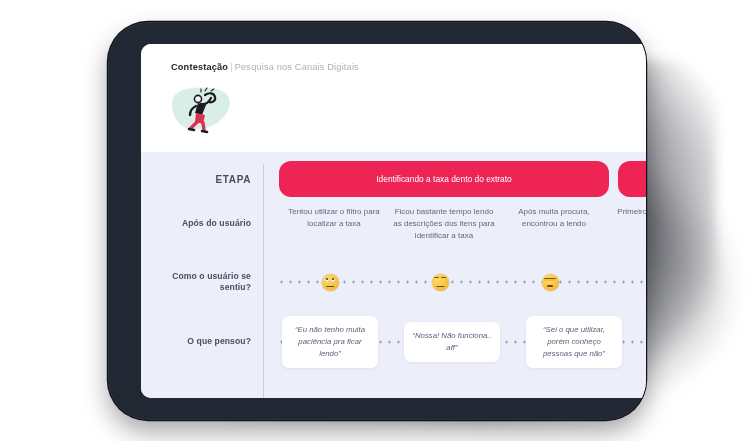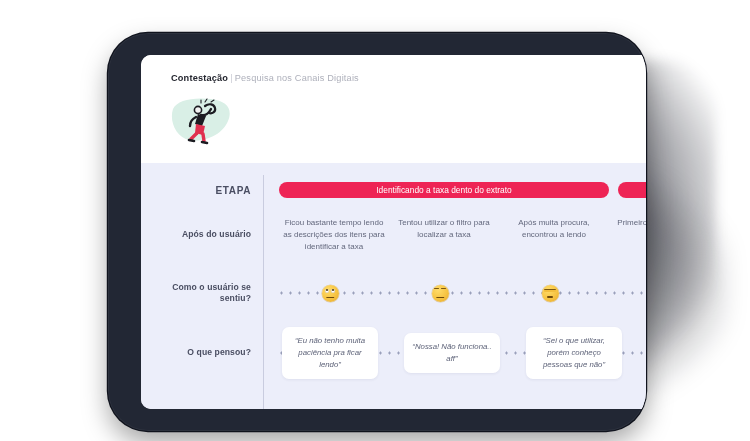--- a/index.html
+++ b/index.html
@@ -46,21 +46,20 @@
   #tablet {
     position: absolute;
     left: 108px;
     top: 22px;
     width: 538px;
     height: 398px;
     background: #222734;
     border-radius: 40px;
     box-shadow: 0 0 0 1.2px #10131d, 0 12px 26px rgba(0,0,0,0.35);
     overflow: hidden;
-    margin-top: 11px;
   }
   #tablet-bezel-inner {
     position: absolute;
     left: 0; top: 0; right: 0; bottom: 0;
     border-radius: 40px;
     box-shadow: inset 0 0 0 1px rgba(255,255,255,0.05);
     pointer-events: none;
   }
   #screen {
     position: absolute;
@@ -157,21 +156,21 @@
     display: flex;
     align-items: center;
     padding-left: 14px;
     gap: 9px;
     position: relative;
   }
 
   
   .row-etapa { height: 26px; margin-bottom: 8px; }
   .etapa-pill {
-    height: 16px;
+    height: 36px;
     border-radius: 12px;
     background: #ee2455;
     color: #ffffff;
     font-size: 8.4px;
     display: flex;
     align-items: center;
     justify-content: center;
     padding: 0 14px;
     white-space: nowrap;
     box-sizing: border-box;
@@ -345,22 +344,22 @@
           <div class="row-label small">ETAPA</div>
           <div class="row-body">
             <div class="etapa-pill w1">Identificando a taxa dento do extrato</div>
             <div class="etapa-pill w2"></div>
           </div>
         </div>
 
         <div class="row row-actions">
           <div class="row-label">Após do usuário</div>
           <div class="row-body">
+            <div class="action-cell">Tentou utilizar o filtro para localizar a taxa</div>
             <div class="action-cell">Ficou bastante tempo lendo as descrições dos itens para identificar a taxa</div>
-            <div class="action-cell">Tentou utilizar o filtro para localizar a taxa</div>
             <div class="action-cell">Após muita procura, encontrou a lendo</div>
             <div class="action-cell">Primeiro pro… uma opção d…</div>
           </div>
         </div>
 
         <div class="row row-feeling">
           <div class="row-label">Como o usuário se sentiu?</div>
           <div class="row-body">
             <div class="dotline"></div>
             <div class="emoji-track">

